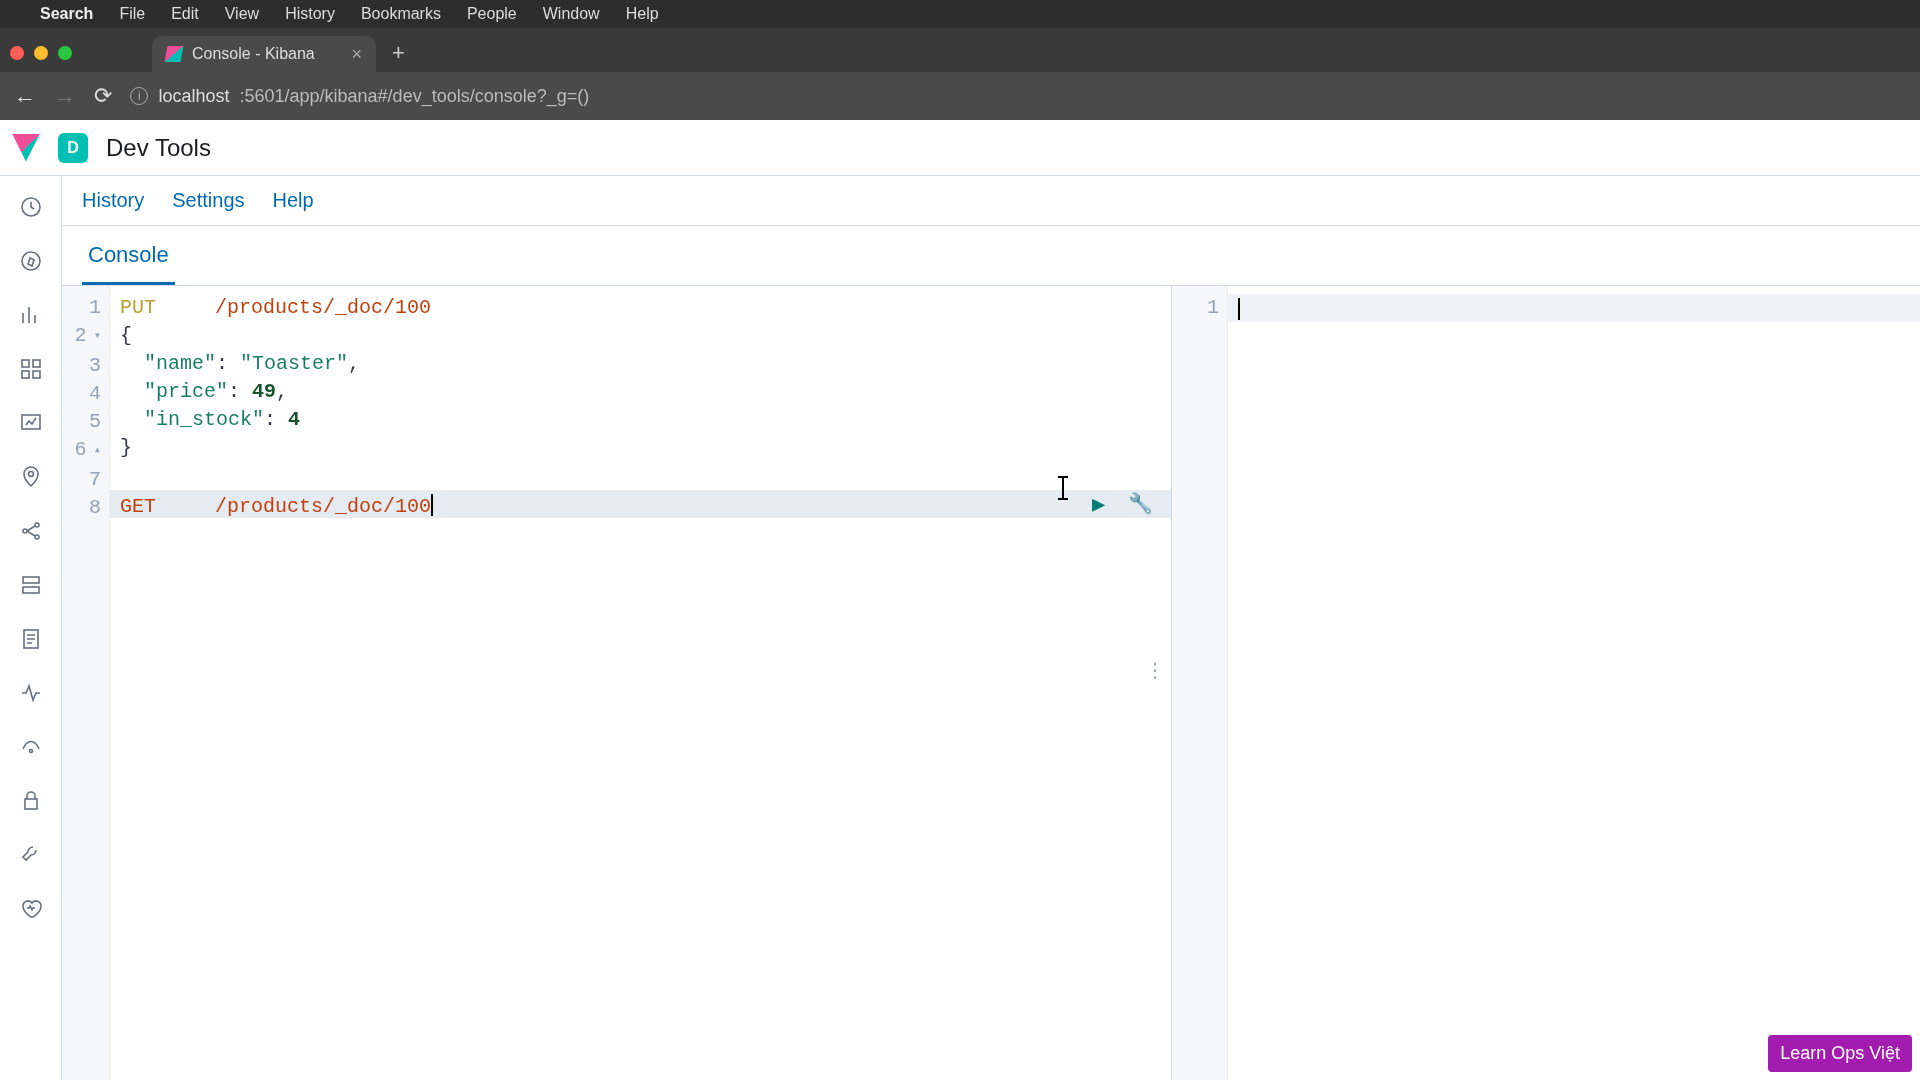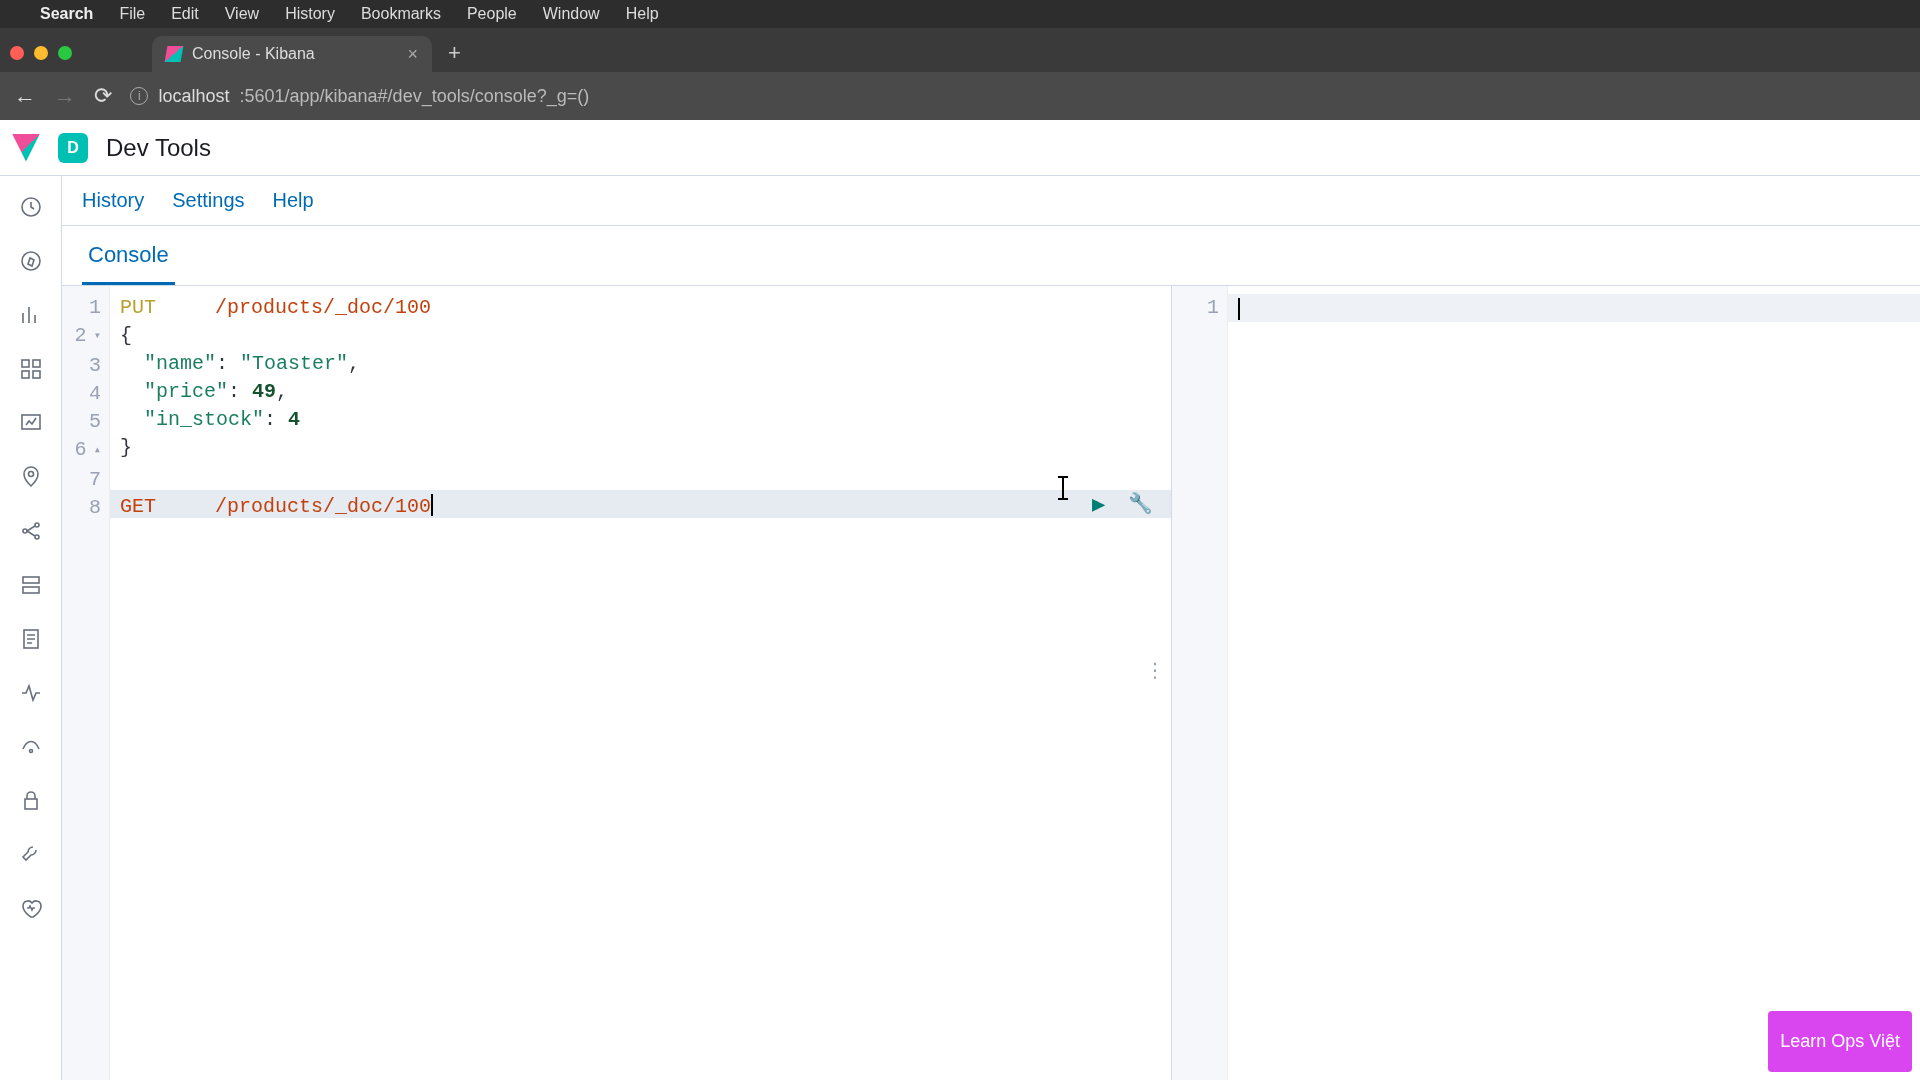--- a/index.html
+++ b/index.html
@@ -9,21 +9,21 @@
   .macos-menubar { height: 28px; background:#2d2d2d; color:#ddd; display:flex; align-items:center; padding:0 14px; font-size:16px; gap:26px; }
   .apple-logo { font-size:18px; color:#ddd; }
   .menubar-app { font-weight:600; color:#eee; }
 
   
   .chrome-frame { background:#3a3a3a; }
   .tabstrip { height:44px; display:flex; align-items:flex-end; padding:0 10px; gap:10px; }
   .traffic-lights { display:flex; gap:10px; align-items:center; margin-right:70px; margin-bottom:12px; }
   .tl { width:14px; height:14px; border-radius:50%; }
   .tl.red{background:#ff5f57;} .tl.yellow{background:#febc2e;} .tl.green{background:#28c840;}
-  .tab { background:#4a4a4a; height:36px; width:280px; border-radius:10px 10px 0 0; display:flex; align-items:center; padding:0 14px; gap:10px; color:#ddd; font-size:16px; }
+  .tab { background:#4a4a4a; height:36px; width:224px; border-radius:10px 10px 0 0; display:flex; align-items:center; padding:0 14px; gap:10px; color:#ddd; font-size:16px; }
   .tab .favicon { width:16px; height:16px; background:linear-gradient(135deg,#f04e98 50%,#00bfb3 50%); transform:skewX(-10deg);}
   .tab .close { margin-left:auto; color:#aaa; font-size:18px;}
   .newtab { color:#ccc; font-size:22px; margin-bottom:6px; margin-left:6px;}
   .addrbar { height:48px; background:#4a4a4a; display:flex; align-items:center; padding:0 14px; gap:18px; }
   .navbtn { color:#ddd; font-size:22px; }
   .navbtn.dim{color:#777;}
   .url-pill { flex:0 0 auto; display:flex; align-items:center; gap:10px; color:#bbb; font-size:18px; }
   .url-host{ color:#ddd; }
   .info-icon{ width:18px;height:18px;border:1.5px solid #aaa;border-radius:50%;display:flex;align-items:center;justify-content:center;font-size:12px;color:#aaa;}
 
@@ -65,21 +65,21 @@
   .hl-line { position:absolute; left:0; right:0; height:28px; background:#e6ebf2; }
   .cursor { display:inline-block; width:1.5px; height:22px; background:#000; transform:translateY(4px); }
   .play-icon { position:absolute; color:#017d73; font-size:22px; }
   .wrench-icon { position:absolute; color:#69707d; font-size:20px; }
   .splitter-dots{ position:absolute; right:6px; bottom:50%; color:#98a2b3; font-size:20px;}
   .right .gutter{ width:56px; }
   .right .code{ left:56px; }
   .right .hl-line{ background:#eef1f6; }
 
   
-  .watermark{ position:fixed; right:8px; bottom:8px; background:#d946ef; color:#fff; font-size:18px; padding:20px 12px; border-radius:4px; }
+  .watermark{ position:fixed; right:8px; bottom:8px; background:#a21caf; color:#fff; font-size:18px; padding:8px 12px; border-radius:4px; }
 
   
   .ibeam{ position:absolute; width:2px; height:24px; background:#000; }
   .ibeam::before,.ibeam::after{content:"";position:absolute;left:-4px;width:10px;height:2px;background:#000;}
   .ibeam::before{top:0;} .ibeam::after{bottom:0;}
 </style>
 </head>
 <body>
 
 <div class="macos-menubar">

